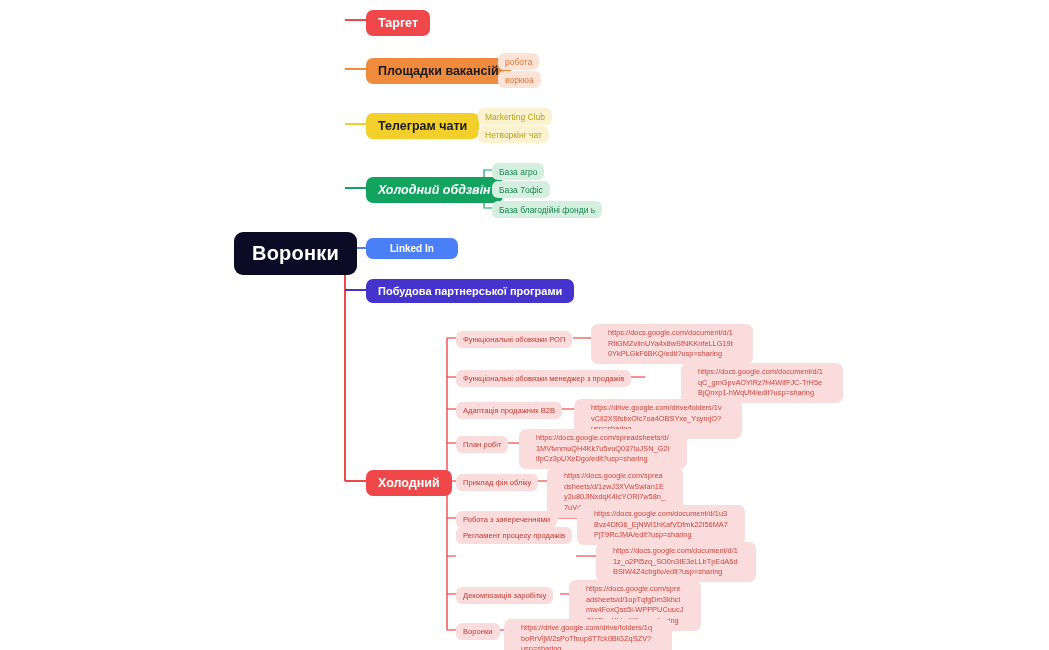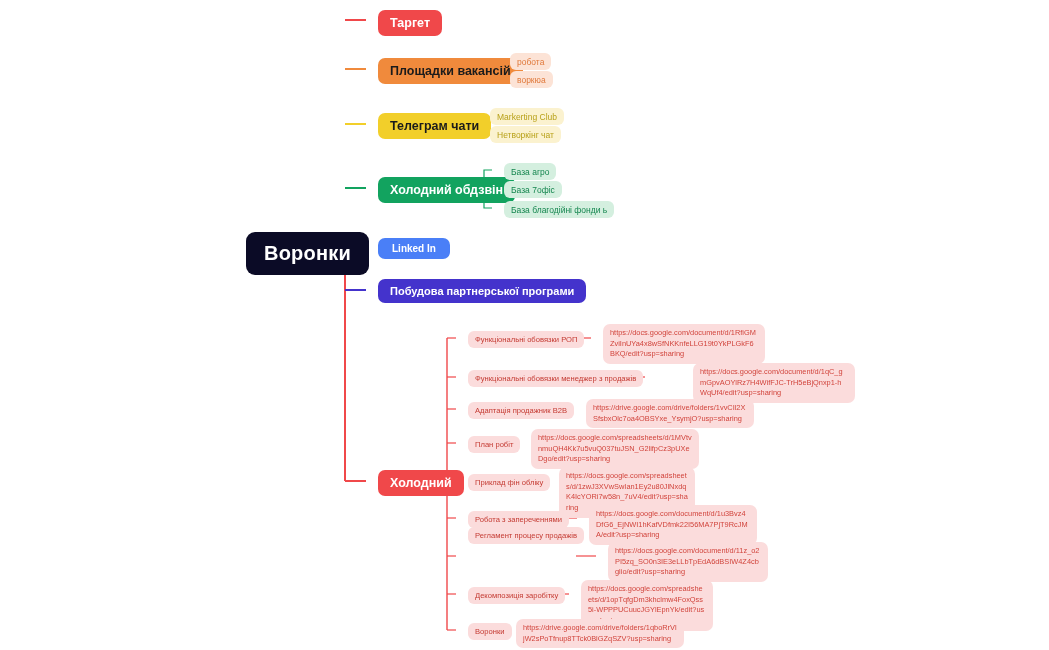--- a/index.html
+++ b/index.html
@@ -5,21 +5,21 @@
   html,body{margin:0;padding:0;}
   body{
     width:1049px;height:650px;
     background:#ffffff;
     font-family:"Liberation Sans", sans-serif;
     overflow:hidden;
   }
   #canvas{position:relative;width:1049px;height:650px;}
   svg#wires{position:absolute;left:0;top:0;width:1049px;height:650px;pointer-events:none;}
 
-  .node{position:absolute;box-sizing:border-box;display:flex;align-items:center;margin-left:12px;}
+  .node{position:absolute;box-sizing:border-box;display:flex;align-items:center;}
   .node span{display:block;width:100%;}
 
   
   .root{
     background:#0b0b26;color:#ffffff;
     border-radius:9px;
     font-size:20px;font-weight:700;
     padding:10px 18px;
     letter-spacing:.2px;
   }
@@ -47,21 +47,21 @@
     font-size:7.6px;
     padding:4px 7px;
     white-space:nowrap;
   }
   
   .url{
     background:#fbdcdc;color:#d1443c;
     border-radius:7px;
     font-size:7.4px;
     line-height:1.45;
-    padding:4px 7px;
+    padding:4px 17px;
     word-break:break-all;
   }
 </style>
 </head>
 <body>
 
 <div id="canvas">
 
   <svg id="wires" viewBox="0 0 1049 650">
     <defs>
@@ -132,25 +132,25 @@
   </div>
 
   <div class="node l1 dark-text" style="left:366px;top:113px;background:#f2cf2a;">
     <span>Телеграм чати</span>
   </div>
 
   <div class="node l1 dark-text" style="left:366px;top:58px;background:#f08a3c;">
     <span>Площадки вакансій</span>
   </div>
 
-  <div class="node l1" style="left:366px;top:177px;background:#12a35f;">
+  <div class="node l1" style="left:366px;top:177px;background:#12a35f;font-style:italic;">
     <span>Холодний обдзвін</span>
   </div>
 
-  <div class="node l1" style="left:366px;top:238px;background:#4a7ff7;font-size:10px;padding:5px 14px;">
+  <div class="node l1" style="left:366px;top:238px;background:#4a7ff7;font-size:10px;padding:5px 24px;">
     <span>Linked In</span>
   </div>
 
   <div class="node l1" style="left:366px;top:279px;background:#4433cc;font-size:11px;">
     <span>Побудова партнерської програми</span>
   </div>
 
   <div class="node l1" style="left:366px;top:470px;background:#f0484a;">
     <span>Холодний</span>
   </div>

